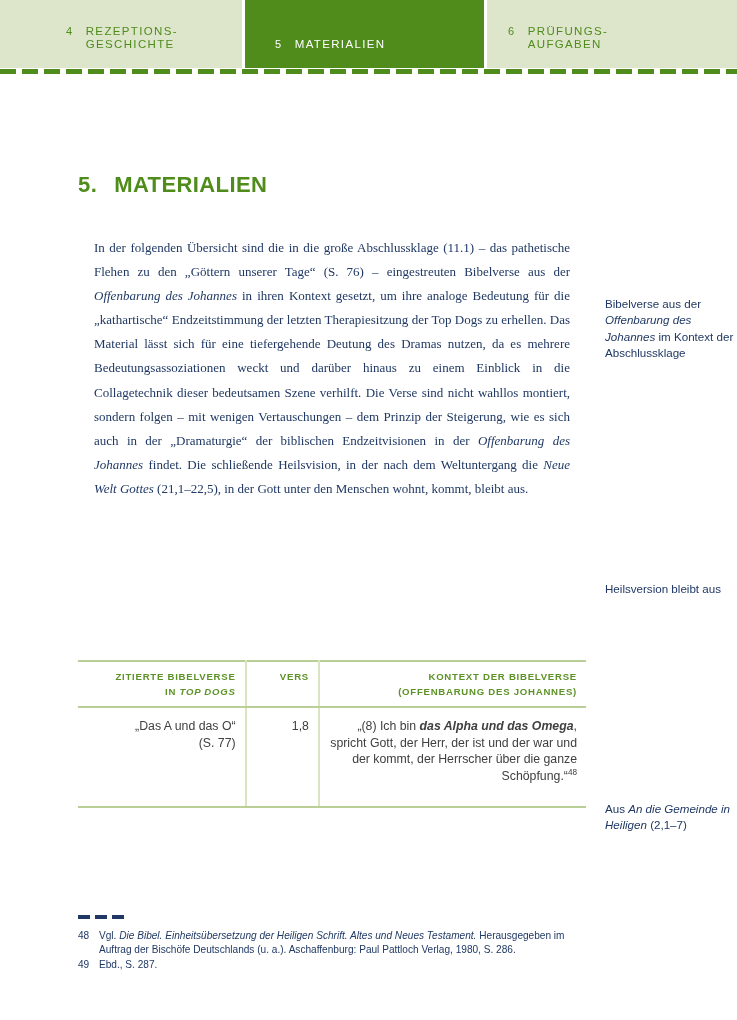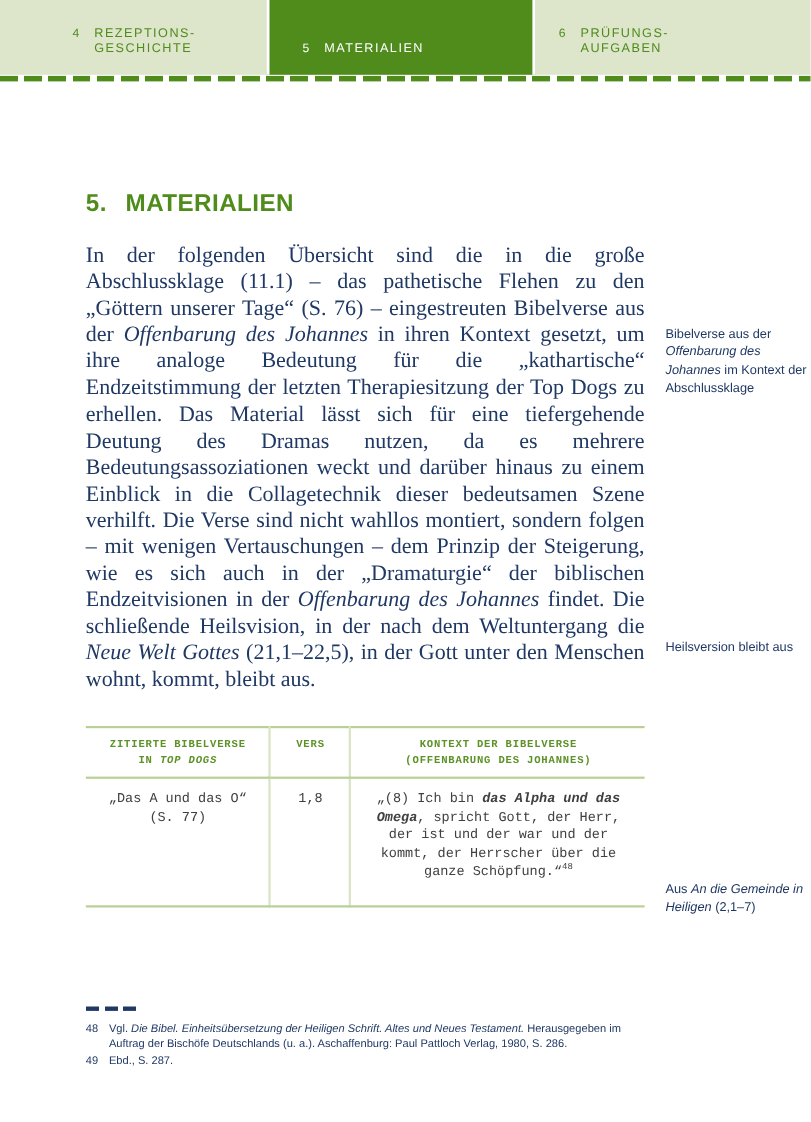--- a/index.html
+++ b/index.html
@@ -98,25 +98,25 @@
 
   
   .body-col {
     position: absolute;
     left: 62px;
     top: 152px;
     width: 508px;
   }
   .body-par {
     font-family: "Liberation Serif", serif;
-    font-size: 20px;
+    font-size: 13px;
     line-height: 24.1px;
     color: #1f3864;
     text-align: justify;
-    margin: 0;
+    margin: 16px;
     hyphens: manual;
   }
   .body-par i { font-style: italic; }
 
   
   .margin-note {
     position: absolute;
     left: 589px;
     width: 136px;
     color: #1f3864;
@@ -134,22 +134,21 @@
   .verse-table {
     position: absolute;
     left: 62px;
     top: 592px;
     width: 508px;
     border-collapse: collapse;
   }
   .verse-table td, .verse-table th {
     vertical-align: top;
     padding: 9px 9px 22px 10px;
-    text-align: center;
-    font-family: Liberation Mono, monospace;
+    text-align: right;
   }
   .verse-table thead th {
     border-top: 2px solid #b9cf95;
     border-bottom: 2px solid #b9cf95;
     color: #5d9227;
     font-size: 9.6px;
     font-weight: 700;
     letter-spacing: 0.75px;
     line-height: 14.5px;
     padding-top: 8px;

